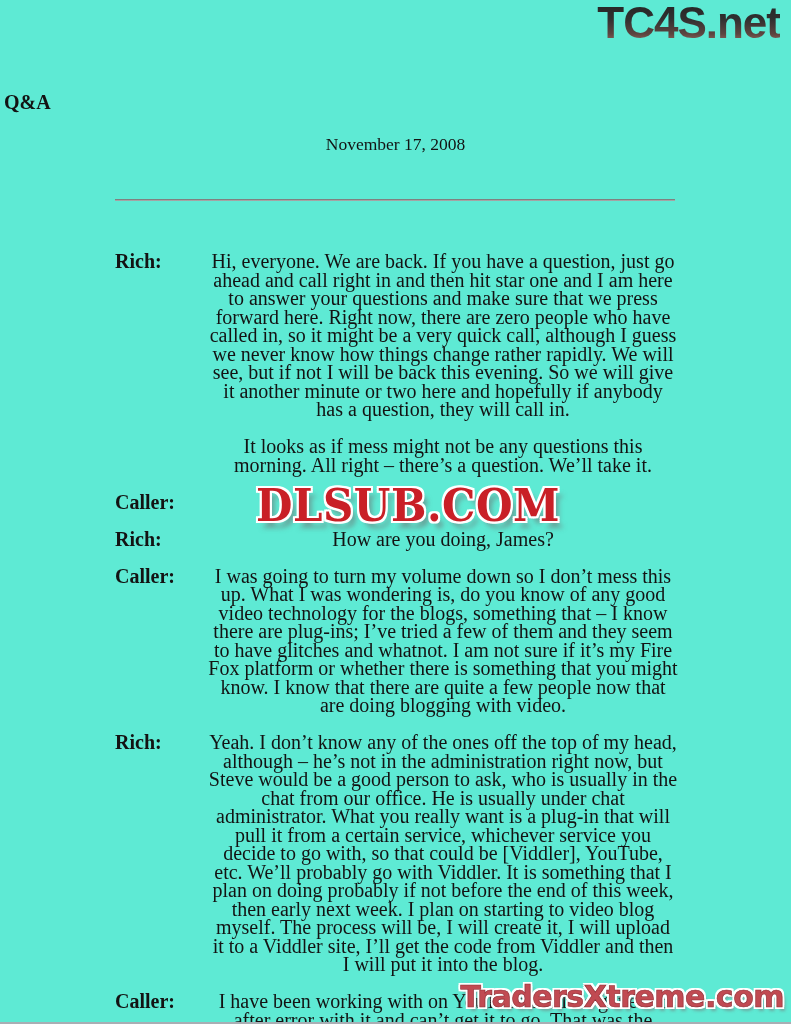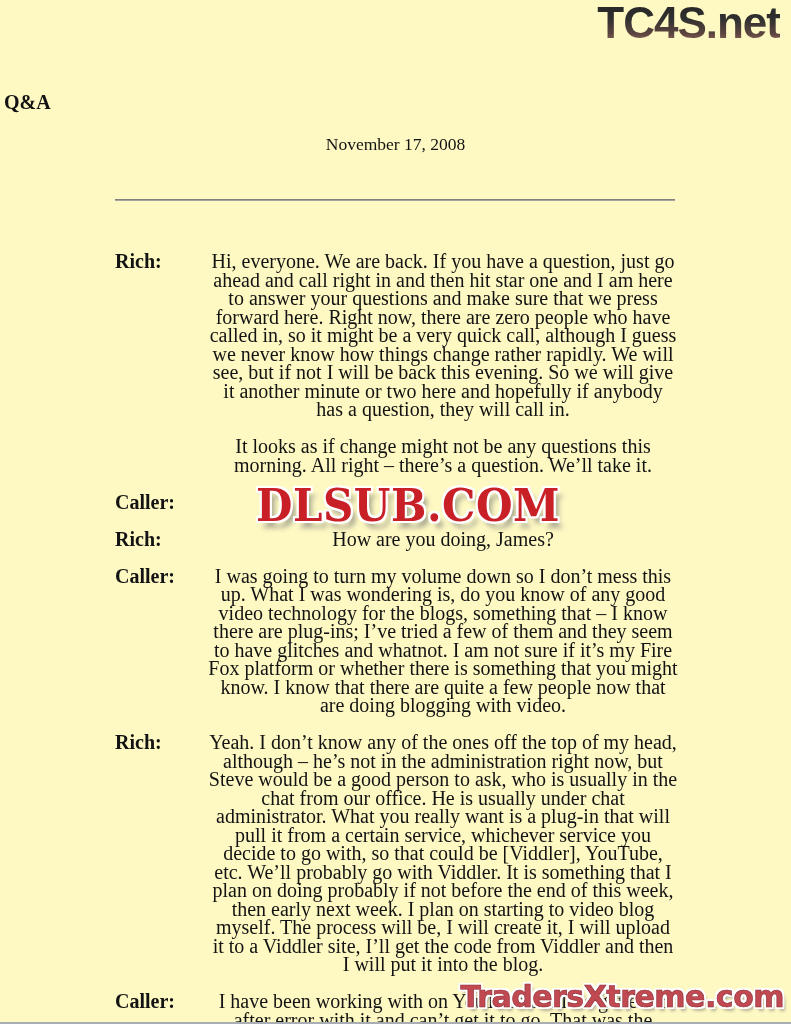--- a/index.html
+++ b/index.html
@@ -1,19 +1,19 @@
 <!DOCTYPE html>
 <html><head>
 <meta charset="utf-8">
 <style>
   html, body { margin:0; padding:0; background:#ffffff; }
   .page {
     position:relative;
     width:791px; height:1024px;
-    background:#fef9c3;
+    background:#5eead4;
     overflow:hidden;
     font-family:"Liberation Serif", serif;
     color:#131313;
   }
   
   .top-logo {
     position:absolute; top:-2px; right:11px;
     font-family:"Liberation Sans", sans-serif;
     font-weight:bold; font-size:44px; letter-spacing:-1px;
     background:linear-gradient(180deg,#222222 0%,#303030 42%,#5d4540 72%,#9c7164 92%,#a97d70 100%);
@@ -85,21 +85,21 @@
   <div class="doc-date">November 17, 2008</div>
 
   <div class="rule"></div>
 
   <div class="transcript">
 
     <div class="entry">
       <div class="speaker">Rich:</div>
       <div class="speech">
         <p>Hi, everyone. We are back. If you have a question, just go ahead and call right in and then hit star one and I am here to answer your questions and make sure that we press forward here. Right now, there are zero people who have called in, so it might be a very quick call, although I guess we never know how things change rather rapidly. We will see, but if not I will be back this evening. So we will give it another minute or two here and hopefully if anybody has a question, they will call in.</p>
-        <p>It looks as if change might not be any questions this morning. All right – there’s a question. We’ll take it.</p>
+        <p>It looks as if mess might not be any questions this morning. All right – there’s a question. We’ll take it.</p>
       </div>
     </div>
 
     <div class="entry">
       <div class="speaker">Caller:</div>
     </div>
 
     <div class="entry">
       <div class="speaker">Rich:</div>
       <div class="speech">

